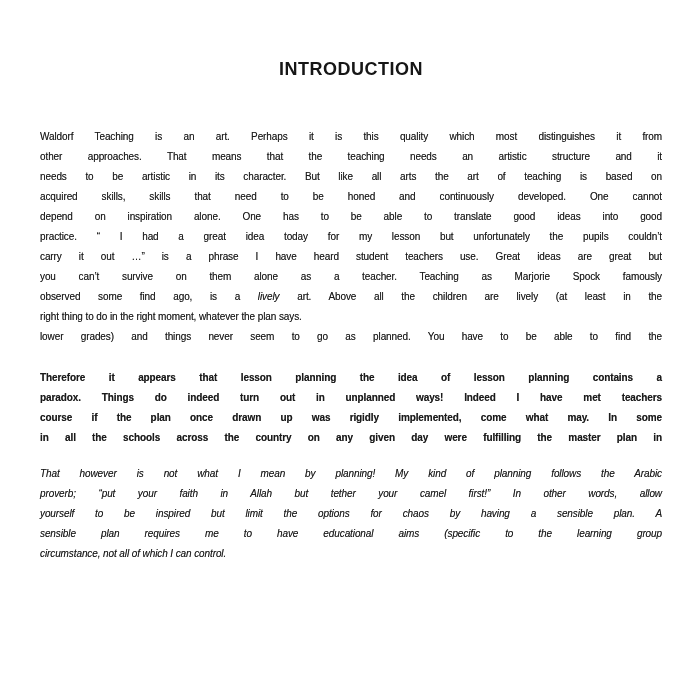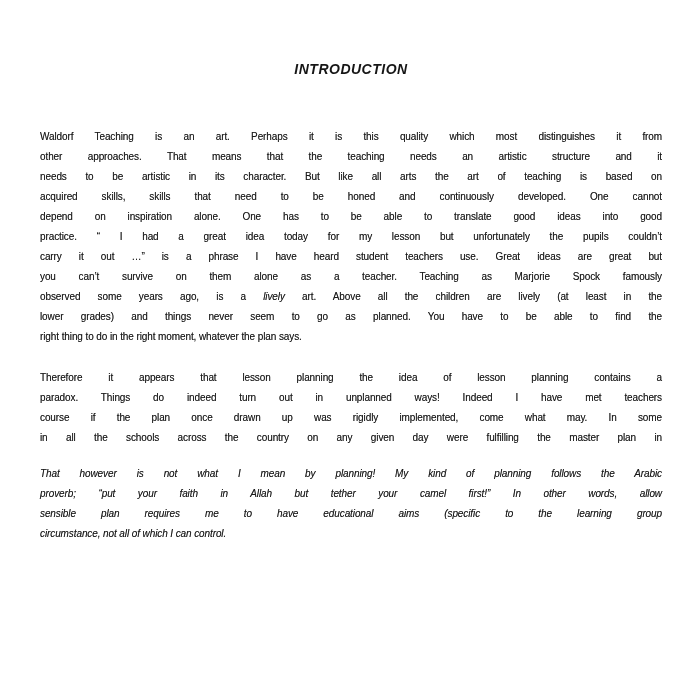--- a/index.html
+++ b/index.html
@@ -18,35 +18,34 @@
   }
   .content {
     position: absolute;
     left: 40px;
     top: 0;
     width: 622px;
   }
   .title {
     margin-top: 60px;
     text-align: center;
-    font-size: 14px;
+    font-size: 18px;
     font-weight: bold;
     letter-spacing: 0.5px;
     line-height: 18px;
     color: #161616;
-    font-style: italic;
   }
   .para {
     font-size: 10px;
     line-height: 20px;
     letter-spacing: -0.1px;
     text-shadow: 0 0 0.3px rgba(20,20,20,0.55);
   }
   .para-1 { margin-top: 49px; }
-  .para-2 { margin-top: 21px; }
+  .para-2 { margin-top: 21px; font-weight: bold; }
   .para-3 { margin-top: 16px; font-style: italic; }
   .line {
     text-align: justify;
     text-align-last: justify;
     white-space: normal;
   }
   .line.last {
     text-align-last: left;
   }
   .it {
@@ -63,33 +62,34 @@
 
     <div class="para para-1">
       <div class="line">Waldorf Teaching is an art. Perhaps it is this quality which most distinguishes it from</div>
       <div class="line">other approaches. That means that the teaching needs an artistic structure and it</div>
       <div class="line">needs to be artistic in its character. But like all arts the art of teaching is based on</div>
       <div class="line">acquired skills, skills that need to be honed and continuously developed. One cannot</div>
       <div class="line">depend on inspiration alone. One has to be able to translate good ideas into good</div>
       <div class="line">practice. “ I had a great idea today for my lesson but unfortunately the pupils couldn’t</div>
       <div class="line">carry it out …” is a phrase I have heard student teachers use. Great ideas are great but</div>
       <div class="line">you can’t survive on them alone as a teacher. Teaching as Marjorie Spock famously</div>
-      <div class="line"><span>observed some years ago, is a </span><span class="it">lively</span><span> art. Above all the children are lively (at least in the</span></div>
+      <div class="line"><span>observed some find ago, is a </span><span class="it">lively</span><span> art. Above all the children are lively (at least in the</span></div>
+      <div class="line last">right thing to do in the right moment, whatever the plan says.</div>
       <div class="line">lower grades) and things never seem to go as planned. You have to be able to find the</div>
-      <div class="line last">right thing to do in the right moment, whatever the plan says.</div>
     </div>
 
     <div class="para para-2">
       <div class="line">Therefore it appears that lesson planning the idea of lesson planning contains a</div>
       <div class="line">paradox. Things do indeed turn out in unplanned ways! Indeed I have met teachers</div>
       <div class="line">course if the plan once drawn up was rigidly implemented, come what may. In some</div>
       <div class="line">in all the schools across the country on any given day were fulfilling the master plan in</div>
     </div>
 
     <div class="para para-3">
       <div class="line">That however is not what I mean by planning! My kind of planning follows the Arabic</div>
       <div class="line">proverb; “put your faith in Allah but tether your camel first!” In other words, allow</div>
+      <div class="line">yourself to be inspired but limit the options for chaos by having a sensible plan. A</div>
       <div class="line">sensible plan requires me to have educational aims (specific to the learning group</div>
       <div class="line last">circumstance, not all of which I can control.</div>
     </div>
 
   </div>
 </div>
 
 </body></html>

